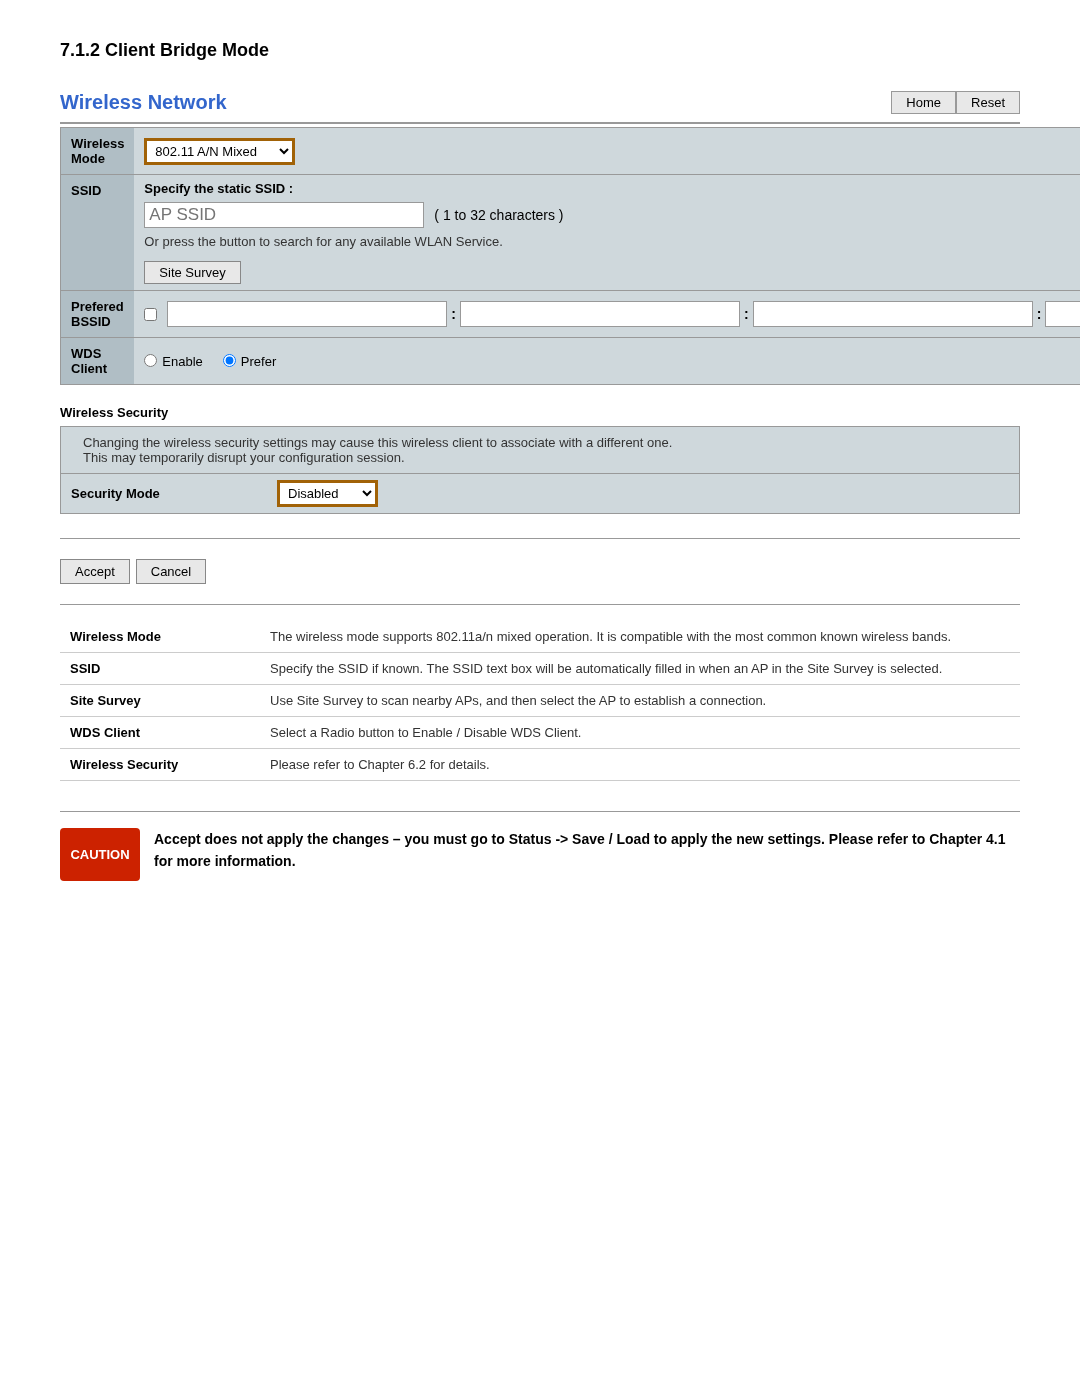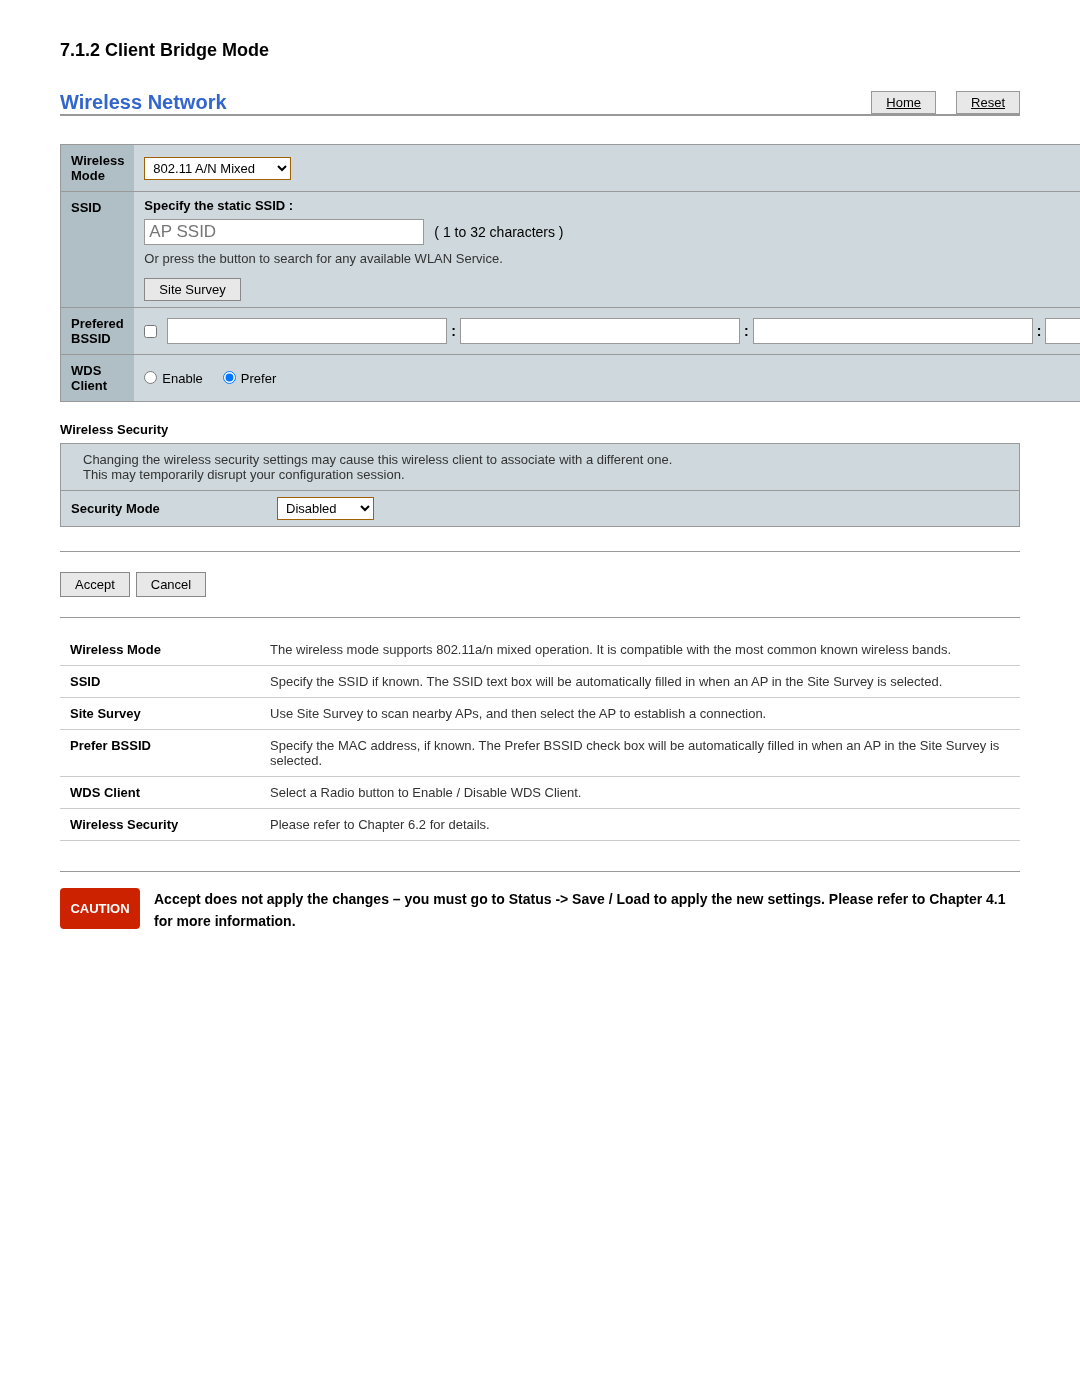--- a/index.html
+++ b/index.html
@@ -16,33 +16,33 @@
       font-size: 18px;
       font-weight: bold;
       margin-bottom: 30px;
     }
 
     .header-row {
       display: flex;
       align-items: flex-start;
       justify-content: space-between;
       border-bottom: 2px solid #999;
-      margin-bottom: 28px;
+      padding-bottom: 8px;
+      margin-bottom: 3px;
     }
 
     .header-title {
       color: #3366cc;
       font-size: 20px;
       font-weight: bold;
     }
 
     .header-buttons {
       display: flex;
-      gap: 20px;
-      text-decoration: underline;
+      gap: 0;
     }
 
     .header-btn {
       padding: 3px 14px;
       font-size: 13px;
       background: #e8e8e8;
       border: 1px solid #999;
       cursor: pointer;
     }
 
@@ -73,21 +73,21 @@
       padding: 6px 10px;
     }
 
     .config-table tr {
       border: 1px solid #999;
     }
 
     select {
       padding: 2px 4px;
       font-size: 13px;
-      border: 1px solid #a16207;
+      border: 3px solid #a16207;
       background: #fff;
     }
 
     input[type="text"] {
       padding: 2px 4px;
       font-size: 17px;
       border: 1px solid #999;
       background: #fff;
       width: 280px;
     }
@@ -238,21 +238,21 @@
       align-items: flex-start;
       gap: 14px;
       margin-top: 10px;
     }
 
     .caution-badge {
       background: #cc2200;
       color: #fff;
       font-weight: bold;
       font-size: 13px;
-      padding: 13px 10px;
+      padding: 19px 10px;
       border-radius: 4px;
       white-space: nowrap;
       min-width: 80px;
       text-align: center;
     }
 
     .caution-text {
       font-size: 14px;
       color: #000;
       line-height: 1.6;
@@ -386,24 +386,20 @@
   </tr>
   <tr>
     <td class="term-cell"><strong>SSID</strong></td>
     <td class="def-cell">Specify the SSID if known. The SSID text box will be automatically filled in when an AP in the Site Survey is selected.</td>
   </tr>
   <tr>
     <td class="term-cell"><strong>Site Survey</strong></td>
     <td class="def-cell">Use Site Survey to scan nearby APs, and then select the AP to establish a connection.</td>
   </tr>
   <tr>
-    <td class="term-cell"><strong>Prefer BSSID</strong></td>
-    <td class="def-cell">Specify the MAC address, if known. The Prefer BSSID check box will be automatically filled in when an AP in the Site Survey is selected.</td>
-  </tr>
-  <tr>
     <td class="term-cell"><strong>WDS Client</strong></td>
     <td class="def-cell">Select a Radio button to Enable / Disable WDS Client.</td>
   </tr>
   <tr>
     <td class="term-cell"><strong>Wireless Security</strong></td>
     <td class="def-cell">Please refer to Chapter 6.2 for details.</td>
   </tr>
 </tbody>
   </table>
 

